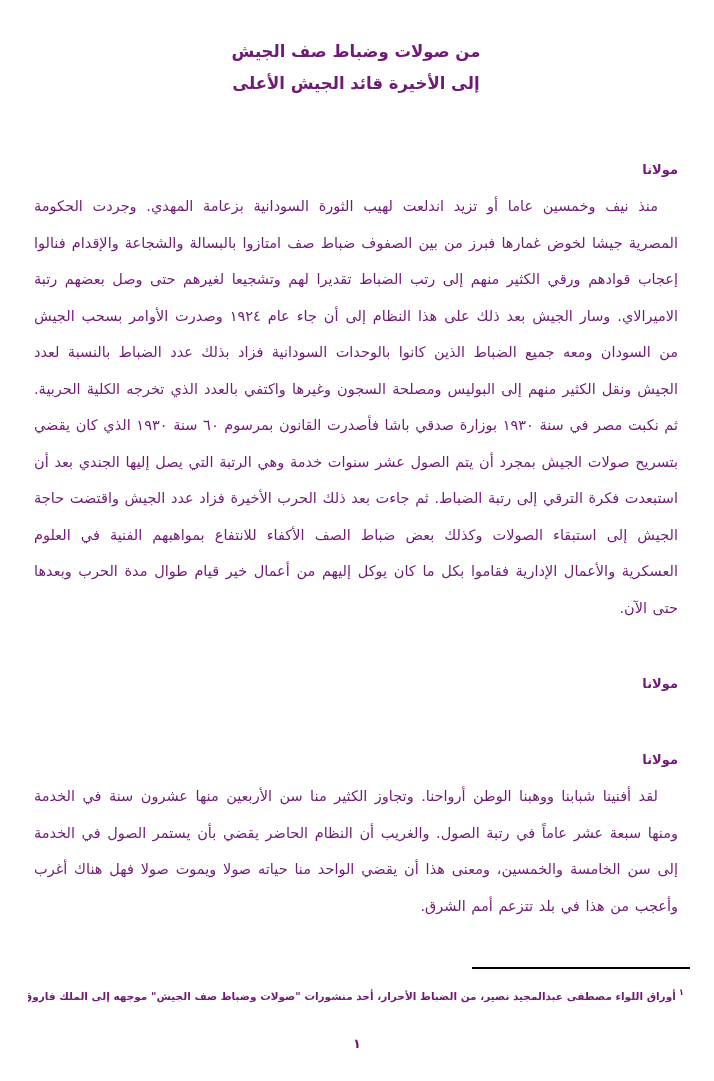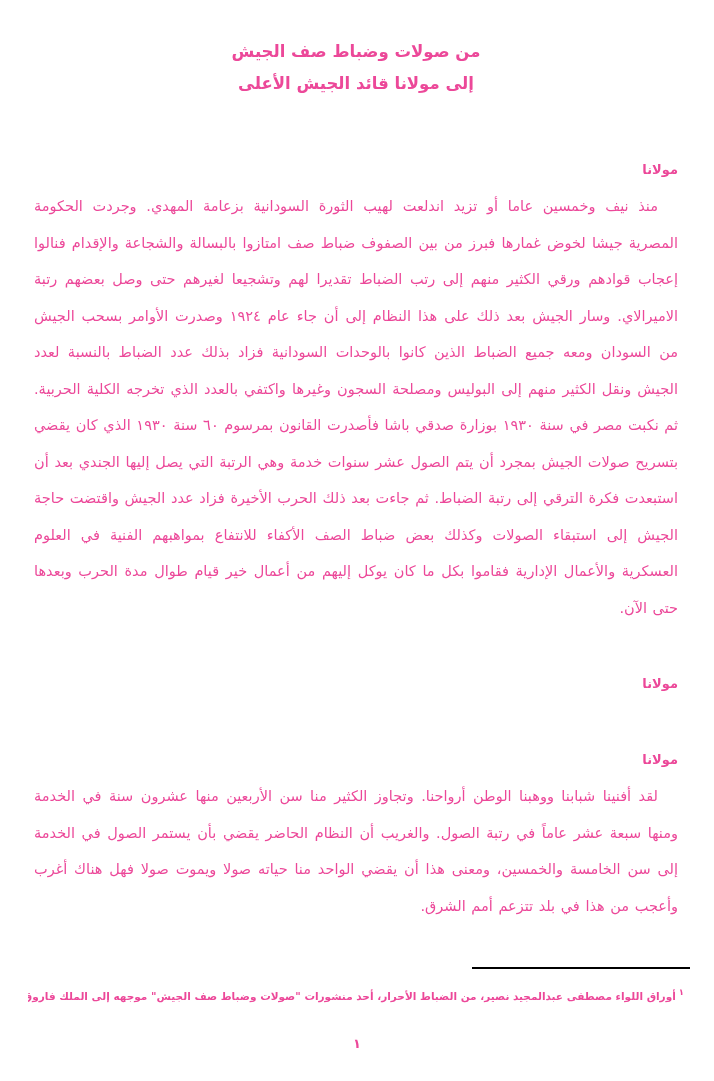--- a/index.html
+++ b/index.html
@@ -5,21 +5,21 @@
   html, body {
     margin: 0;
     padding: 0;
     background: #ffffff;
   }
   .page {
     position: relative;
     width: 714px;
     height: 1081px;
     background: #ffffff;
-    color: #ec4899;
+    color: #701a75;
     font-family: "DejaVu Sans", sans-serif;
     direction: rtl;
     overflow: hidden;
     margin: 0 auto;
   }
   .content {
     position: absolute;
     top: 36px;
     right: 36px;
     left: 34px;
@@ -88,21 +88,21 @@
   }
 </style>
 </head>
 <body>
 
 <div class="page">
   <div class="content">
 
     <h1 class="doc-title">
       <span class="t-line">من صولات وضباط صف الجيش</span>
-      <span class="t-line">إلى مولانا قائد الجيش الأعلى</span>
+      <span class="t-line">إلى الأخيرة قائد الجيش الأعلى</span>
     </h1>
 
     <div class="section">
       <p class="salutation">مولانا</p>
       <p class="body-par">منذ نيف وخمسين عاما أو تزيد اندلعت لهيب الثورة السودانية بزعامة المهدي. وجردت الحكومة المصرية جيشا لخوض غمارها فبرز من بين الصفوف ضباط صف امتازوا بالبسالة والشجاعة والإقدام فنالوا إعجاب قوادهم ورقي الكثير منهم إلى رتب الضباط تقديرا لهم وتشجيعا لغيرهم حتى وصل بعضهم رتبة الاميرالاي. وسار الجيش بعد ذلك على هذا النظام إلى أن جاء عام ١٩٢٤ وصدرت الأوامر بسحب الجيش من السودان ومعه جميع الضباط الذين كانوا بالوحدات السودانية فزاد بذلك عدد الضباط بالنسبة لعدد الجيش ونقل الكثير منهم إلى البوليس ومصلحة السجون وغيرها واكتفي بالعدد الذي تخرجه الكلية الحربية. ثم نكبت مصر في سنة ١٩٣٠ بوزارة صدقي باشا فأصدرت القانون بمرسوم ٦٠ سنة ١٩٣٠ الذي كان يقضي بتسريح صولات الجيش بمجرد أن يتم الصول عشر سنوات خدمة وهي الرتبة التي يصل إليها الجندي بعد أن استبعدت فكرة الترقي إلى رتبة الضباط. ثم جاءت بعد ذلك الحرب الأخيرة فزاد عدد الجيش واقتضت حاجة الجيش إلى استبقاء الصولات وكذلك بعض ضباط الصف الأكفاء للانتفاع بمواهبهم الفنية في العلوم العسكرية والأعمال الإدارية فقاموا بكل ما كان يوكل إليهم من أعمال خير قيام طوال مدة الحرب وبعدها حتى الآن.</p>
     </div>
 
     <div class="section">
       <p class="salutation">مولانا</p>
     </div>

